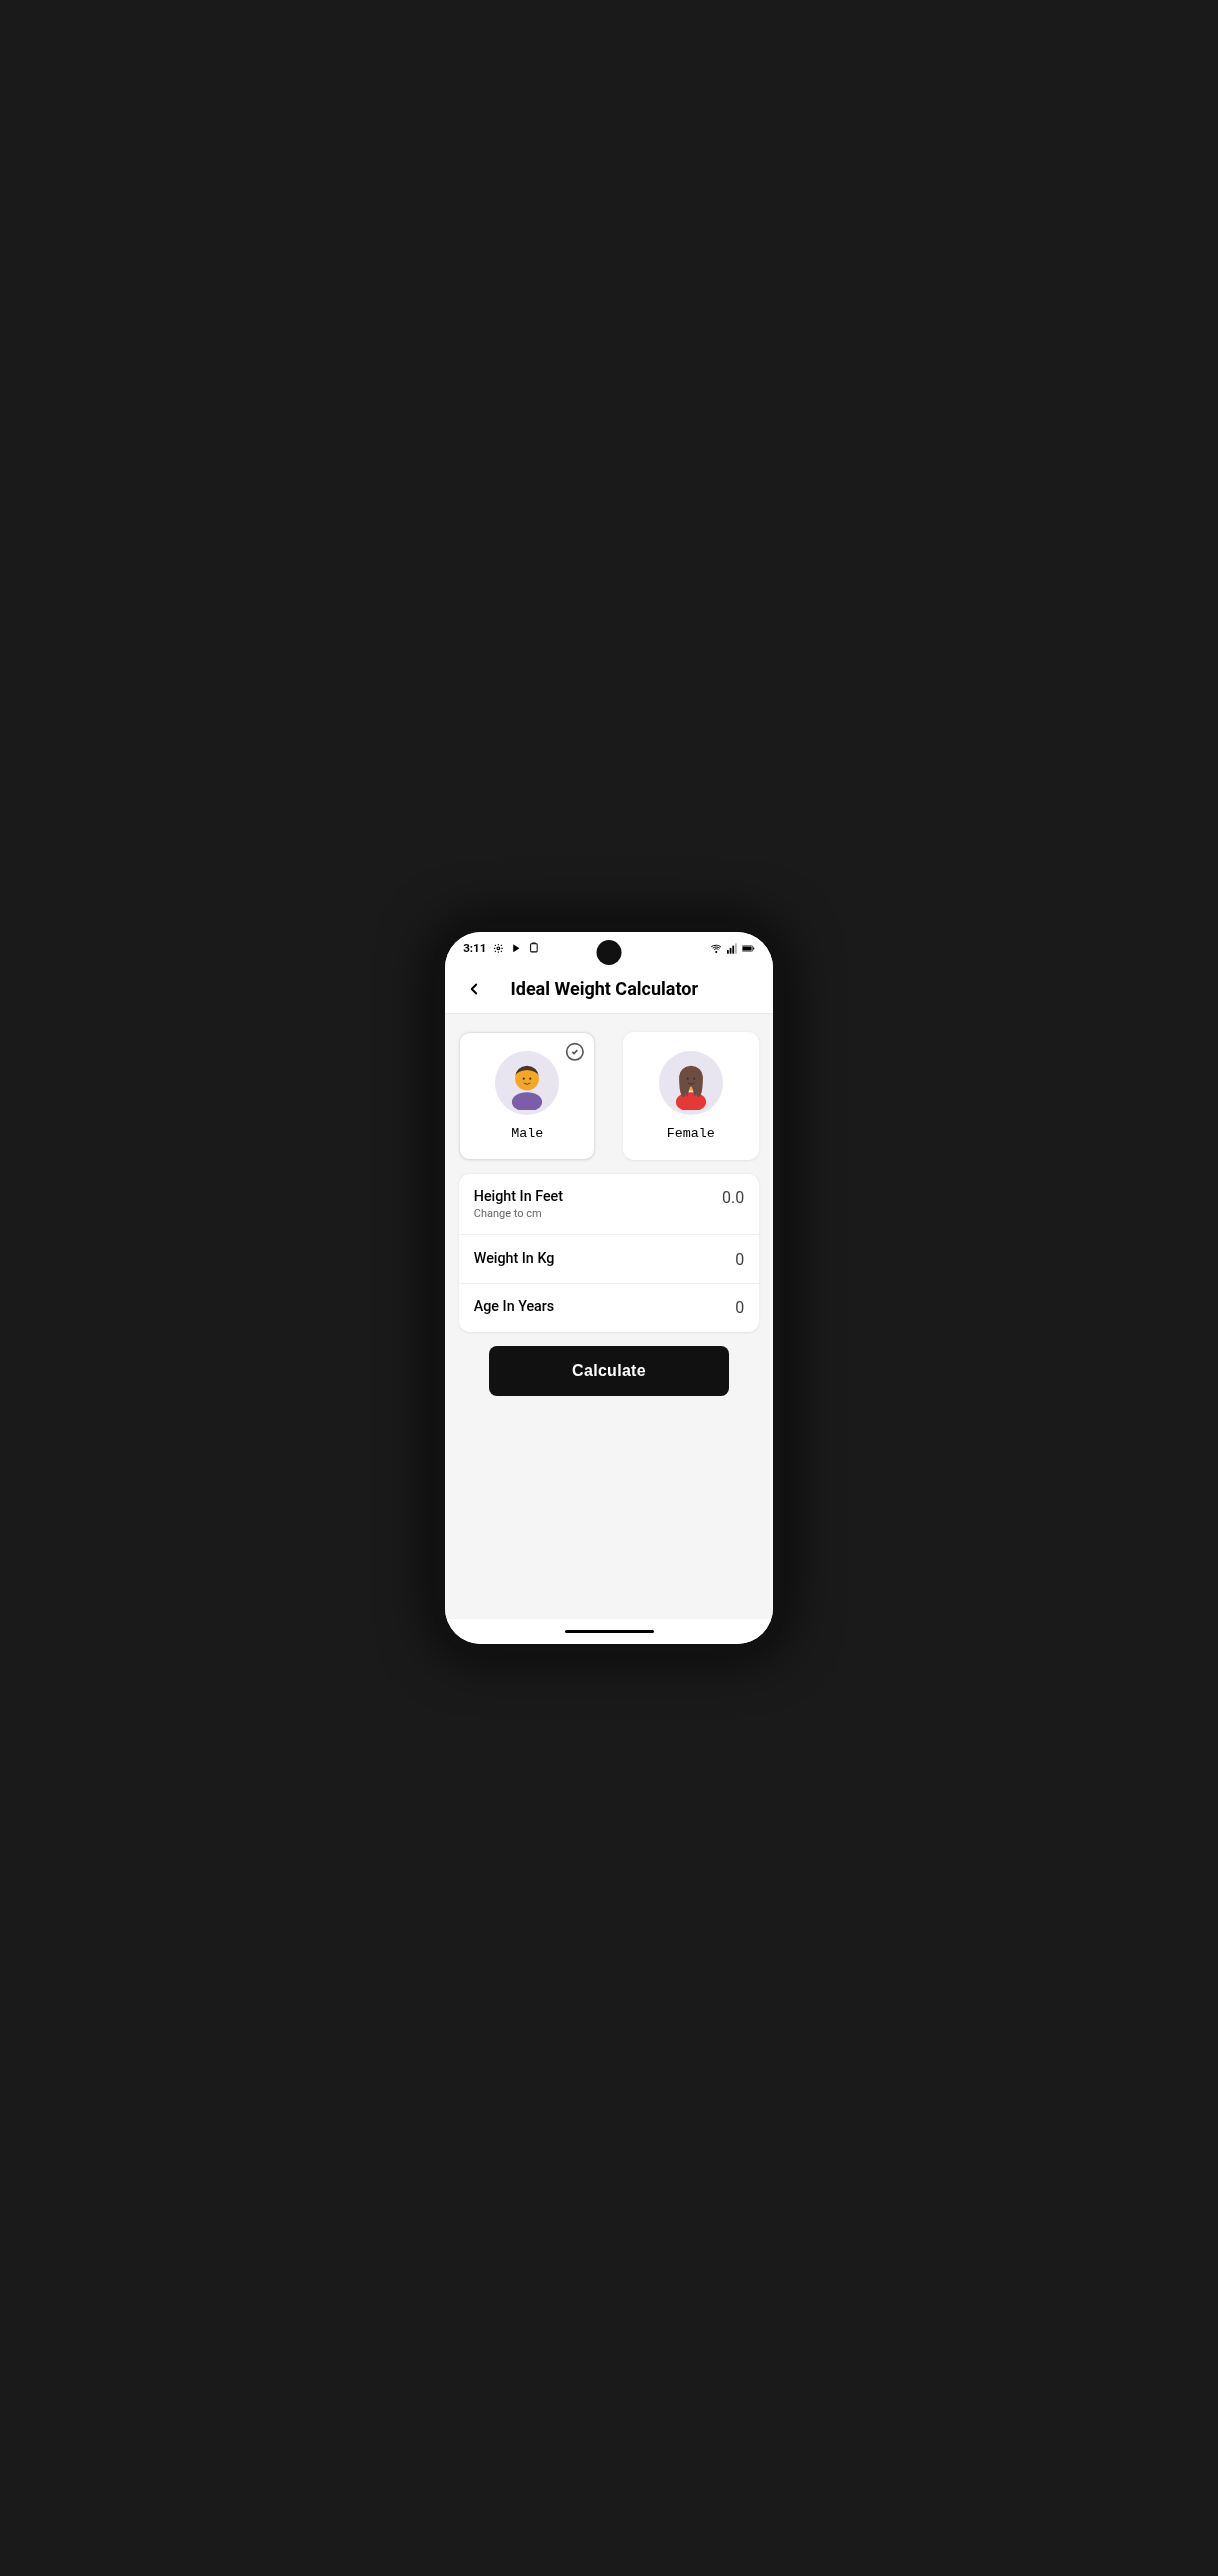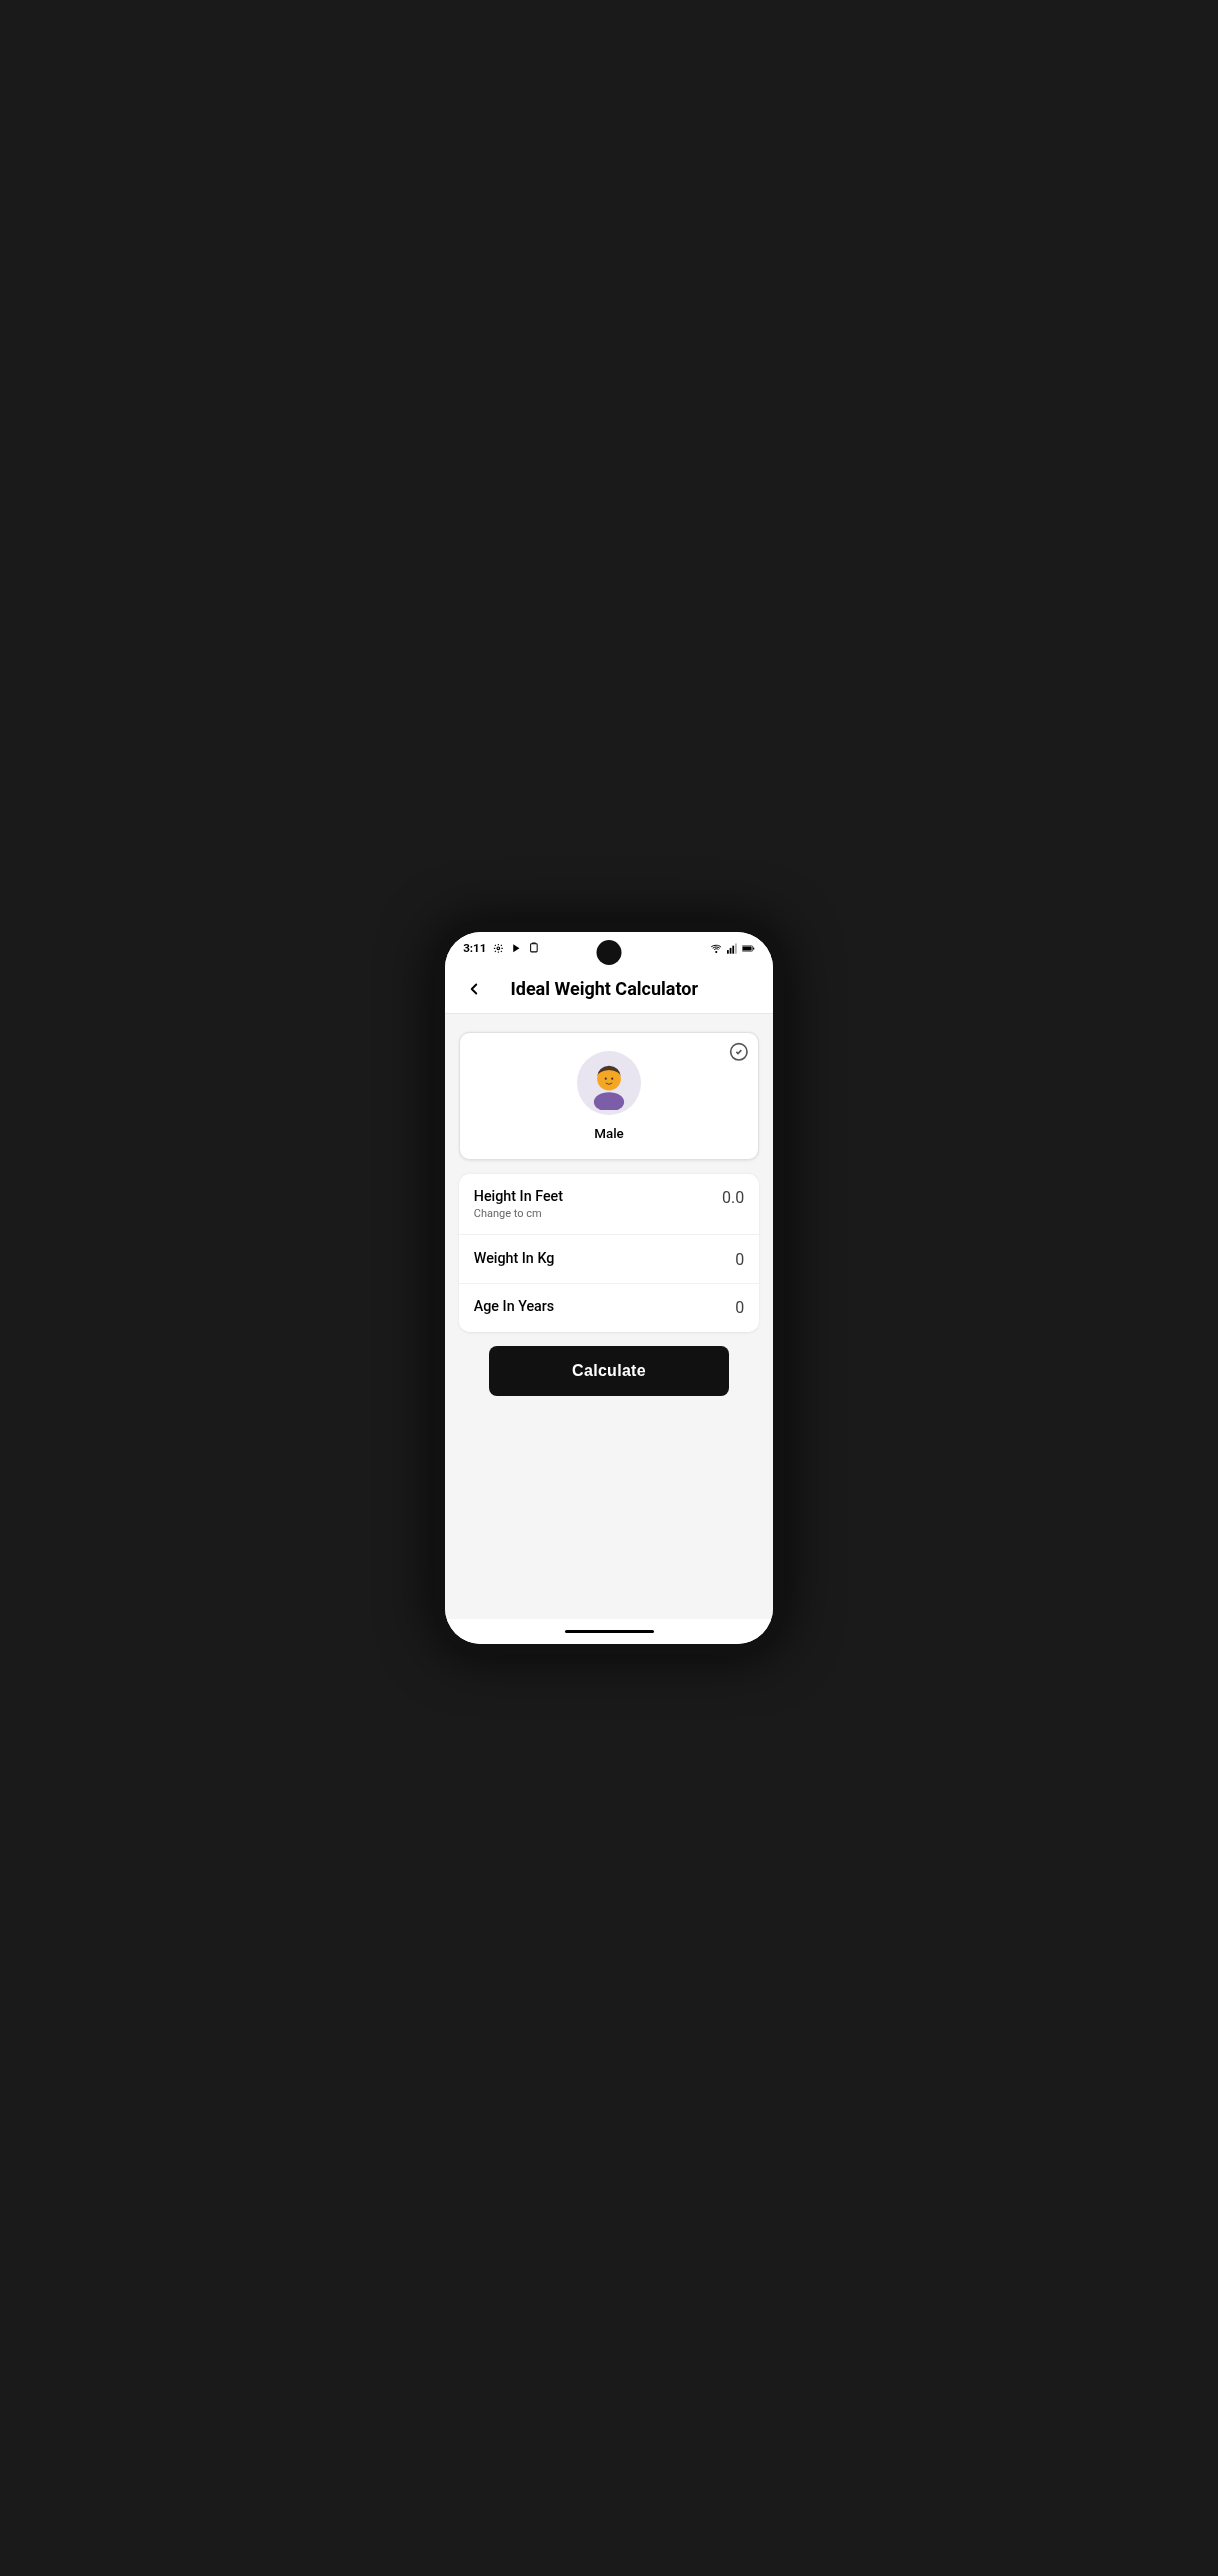--- a/index.html
+++ b/index.html
@@ -129,20 +129,21 @@
       display: flex;
       flex-direction: column;
       gap: 14.3px;
     }
 
     
     .gender-section {
       display: flex;
       gap: 28px;
       justify-content: flex-end;
+      font-family: Liberation Mono, monospace;
     }
 
     .gender-card {
       background: #fff;
       border-radius: 10.7px;
       padding: 18px 21.5px;
       display: flex;
       flex-direction: column;
       align-items: center;
       gap: 10.7px;
@@ -356,20 +357,38 @@
 
               <circle cx="44" cy="42" r="2" fill="#333"></circle>
               <circle cx="56" cy="42" r="2" fill="#333"></circle>
 
               <path d="M44 50 Q50 55 56 50" stroke="#333" stroke-width="1.5" fill="none"></path>
             </svg>
           </div>
           <span class="gender-label">Male</span>
         </div>
 
+        <div class="gender-card unselected">
+
+          <div class="avatar-circle female-bg">
+            <svg width="54" height="54" viewBox="0 0 100 100">
+
+              <ellipse cx="50" cy="85" rx="28" ry="18" fill="#E53935"></ellipse>
+
+              <circle cx="50" cy="42" r="22" fill="#F5A623"></circle>
+
+              <path d="M28 38 Q28 65 32 72 Q36 78 38 75 Q40 72 40 68 Q42 74 44 76 Q46 58 50 56 Q54 58 56 76 Q58 74 60 68 Q60 72 62 75 Q64 78 68 72 Q72 65 72 38 Q70 20 50 18 Q30 20 28 38Z" fill="#6D4C41"></path>
+
+              <circle cx="44" cy="42" r="2" fill="#333"></circle>
+              <circle cx="56" cy="42" r="2" fill="#333"></circle>
+              <path d="M44 50 Q50 55 56 50" stroke="#333" stroke-width="1.5" fill="none"></path>
+            </svg>
+          </div>
+          <span class="gender-label">Female</span>
+        </div>
       </div>
 
       <div class="input-section">
 
         <div class="input-row">
           <div class="input-row-left">
             <span class="input-label">Height In Feet</span>
             <span class="input-sublabel">Change to cm</span>
           </div>
           <span class="input-value">0.0</span>

